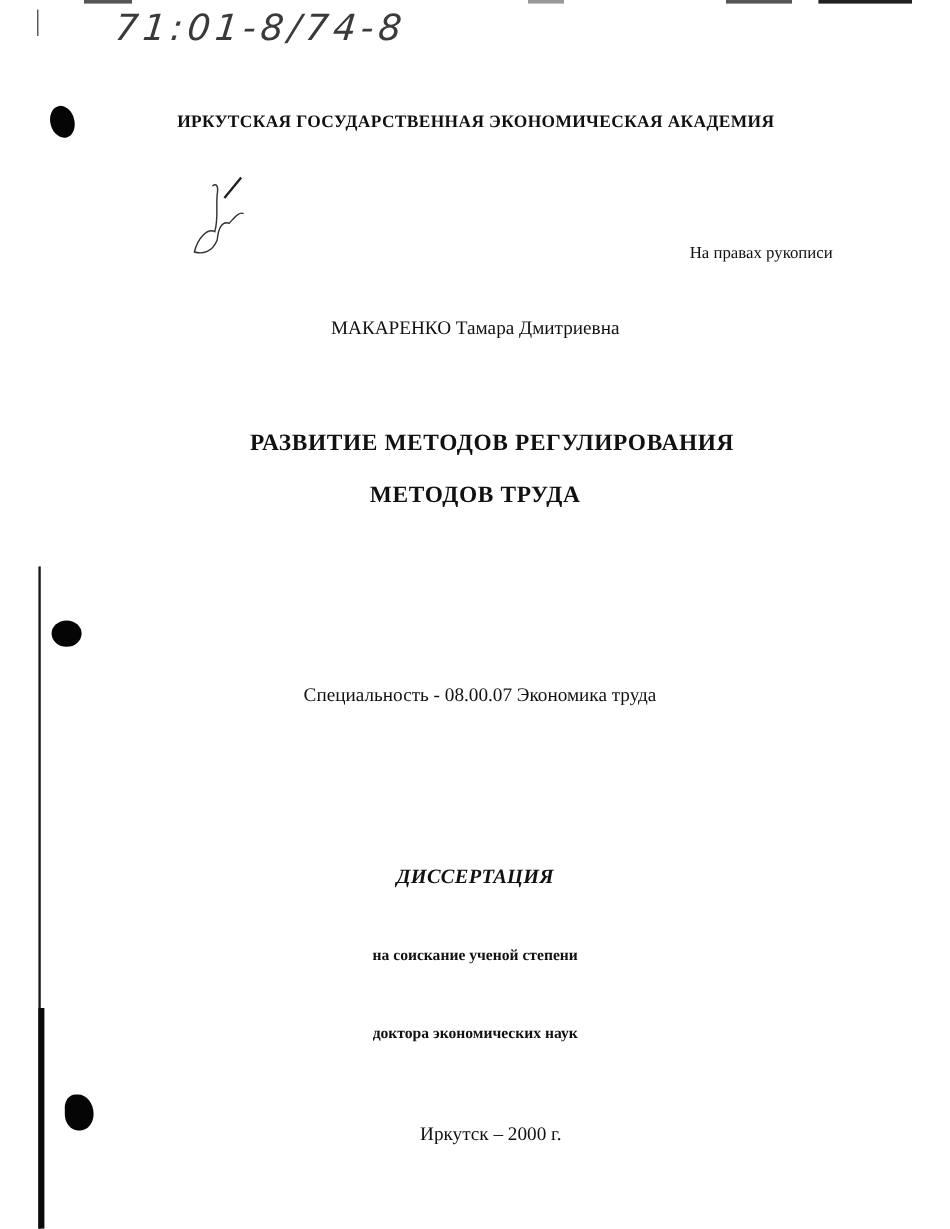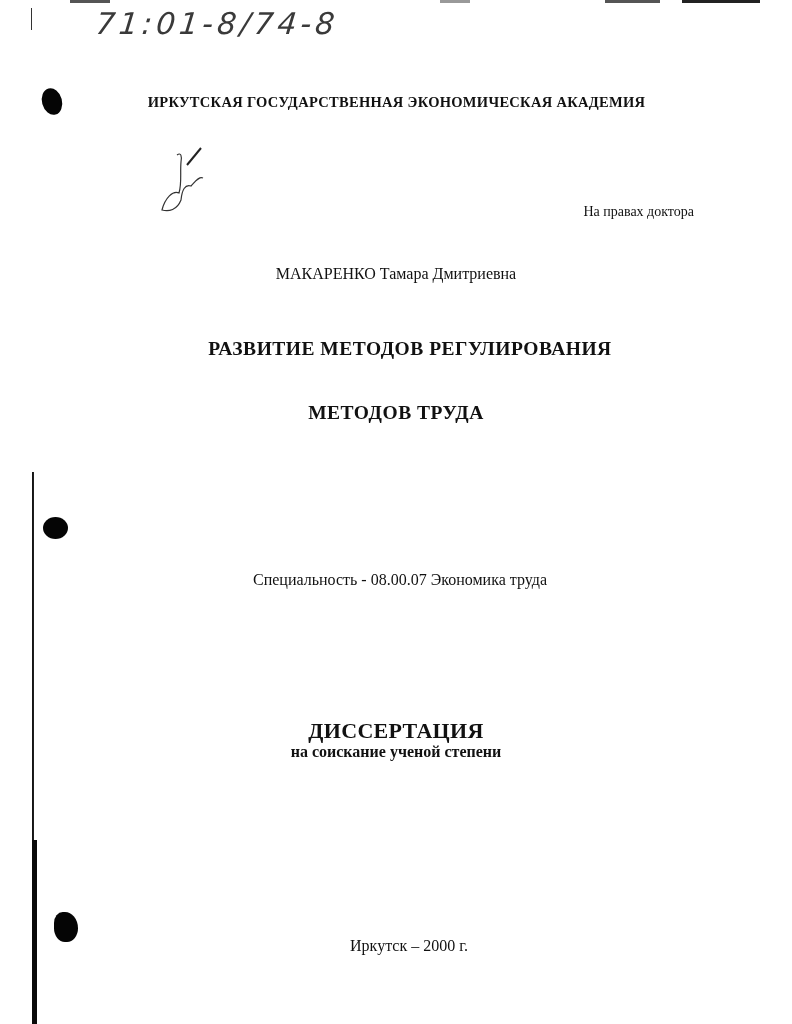--- a/index.html
+++ b/index.html
@@ -68,37 +68,37 @@
       font-size: 16px;
     }
 
     .title-line {
       position: absolute; left: 0; right: 0;
       text-align: center;
       font-weight: bold;
       font-size: 19.5px;
       letter-spacing: 0.5px;
     }
-    .title-line.l1 { top: 338px; padding-left: 28px; }
+    .title-line.l1 { top: 359px; padding-left: 28px; }
     .title-line.l2 { top: 402px; }
 
     .specialty {
       position: absolute; left: 0; right: 0; top: 571px;
       text-align: center;
       font-size: 16px;
       padding-left: 8px;
     }
 
     .degree-block {
       position: absolute; left: 0; right: 0; top: 720px;
       text-align: center;
       font-weight: bold;
     }
-    .degree-block .type { font-size: 22px; letter-spacing: 0.3px; display: block; line-height: 21px; }
-    .degree-block .sub  { font-size: 16px; display: block; line-height: 21px; }
+    .degree-block .type { font-size: 17px; letter-spacing: 0.3px; display: block; line-height: 21px; font-style: italic; }
+    .degree-block .sub  { font-size: 13px; display: block; line-height: 21px; margin-top: 44px; }
 
     .city-year {
       position: absolute; left: 0; right: 0; top: 937px;
       text-align: center;
       font-size: 16px;
       padding-left: 26px;
     }
   </style>
 </head>
 <body>
@@ -117,27 +117,28 @@
 
 <div class="shelfmark">71:01-8/74-8</div>
 
 <div class="institution">ИРКУТСКАЯ ГОСУДАРСТВЕННАЯ ЭКОНОМИЧЕСКАЯ АКАДЕМИЯ</div>
 
 <svg class="signature" viewBox="0 0 60 80">
   <path d="M22 17 C 26 14, 27 18, 26 24 C 25 35, 27 45, 24 55 C 18 52, 10 60, 7 72 C 14 74, 22 72, 26 62 C 27 52, 30 46, 36 48 C 40 44, 44 38, 48 40" fill="none" stroke="#333" stroke-width="1.2"></path>
   <path d="M46 10 L 32 27" fill="none" stroke="#222" stroke-width="2"></path>
 </svg>
 
-<div class="rights-note">На правах доктора</div>
+<div class="rights-note">На правах рукописи</div>
 
 <div class="author">МАКАРЕНКО Тамара Дмитриевна</div>
 
 <div class="title-line l1">РАЗВИТИЕ МЕТОДОВ РЕГУЛИРОВАНИЯ</div>
 <div class="title-line l2">МЕТОДОВ ТРУДА</div>
 
 <div class="specialty">Специальность - 08.00.07 Экономика труда</div>
 
 <div class="degree-block">
   <span class="type">ДИССЕРТАЦИЯ</span>
   <span class="sub">на соискание ученой степени</span>
+  <span class="sub">доктора экономических наук</span>
 </div>
 
 <div class="city-year">Иркутск – 2000 г.</div>
 
 </body></html>

